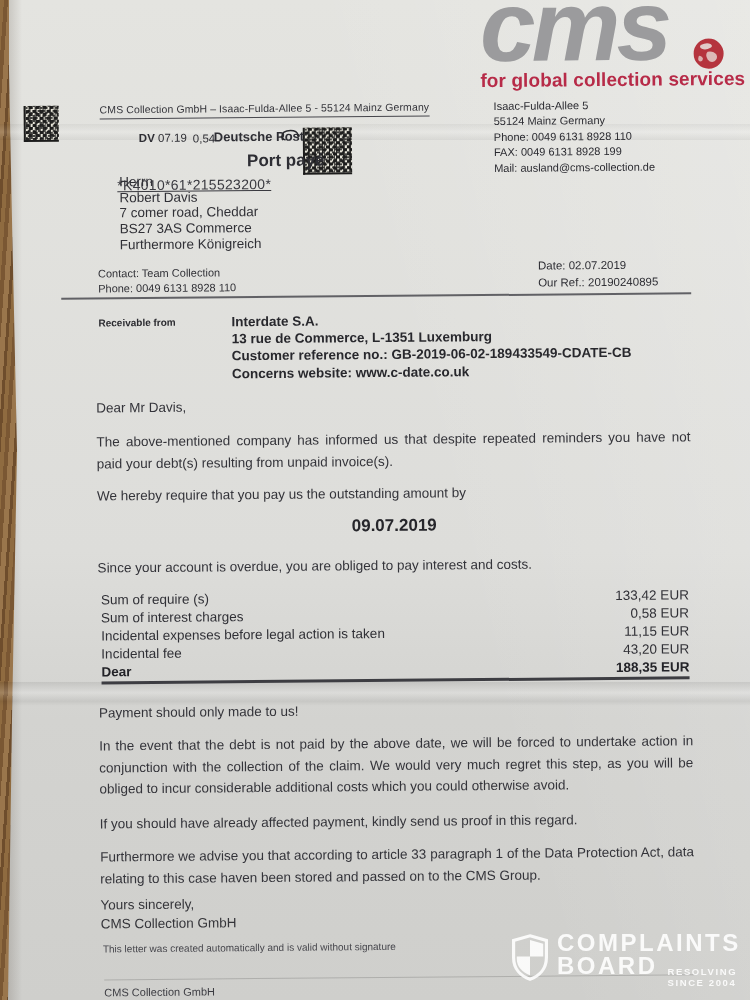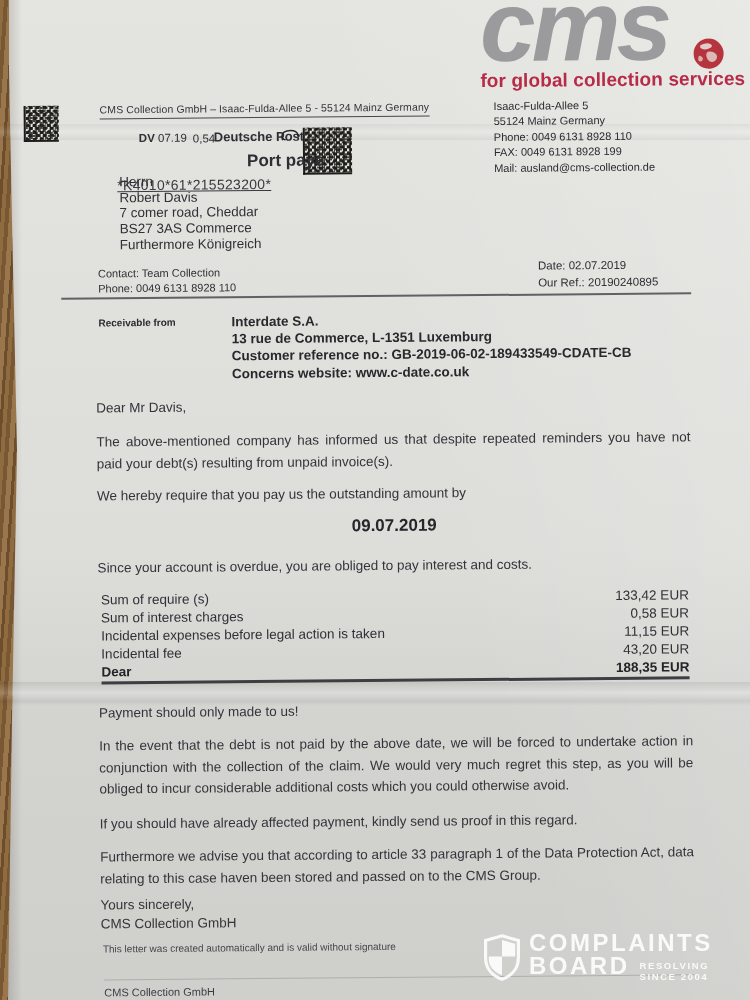--- a/index.html
+++ b/index.html
@@ -65,26 +65,26 @@
   .charge-row.total{font-weight:bold;color:#232328;}
   .p4{top:700px;}
   .p5{top:733px;}
   .p6{top:811px;}
   .p7{top:844px;}
   .closing-block{left:97px;top:894px;font-size:13.5px;line-height:18.5px;}
   .small-print{left:99px;top:941px;font-size:10px;color:#46464c;}
   .footer-rule{left:100px;top:977px;width:590px;height:1px;background:rgba(0,0,0,.16);}
   .footer-company{left:100px;top:984px;font-size:11px;color:#3c3c42;}
   
-  .watermark{left:484px;top:931px;display:flex;align-items:flex-start;gap:9px;color:rgba(255,255,255,.88);}
+  .watermark{left:512px;top:931px;display:flex;align-items:flex-start;gap:9px;color:rgba(255,255,255,.88);}
   .wm-shield{width:36px;height:49px;margin-top:2px;}
   .wm-line1{font-size:24px;font-weight:bold;letter-spacing:2.5px;line-height:23px;}
   .wm-row2{display:flex;align-items:flex-start;gap:10px;}
   .wm-line2{font-size:24px;font-weight:bold;letter-spacing:2.5px;line-height:24px;}
-  .wm-sub{font-size:9.5px;font-weight:bold;letter-spacing:1.6px;line-height:10.5px;margin-top:7px;}
+  .wm-sub{font-size:9.5px;font-weight:bold;letter-spacing:1.6px;line-height:10.5px;margin-top:13px;}
 </style>
 </head>
 <body>
 
 <div id="stage">
   <div class="paper"></div>
   <div class="crease c1"></div>
   <div class="crease c2"></div>
 
   <div class="content">

